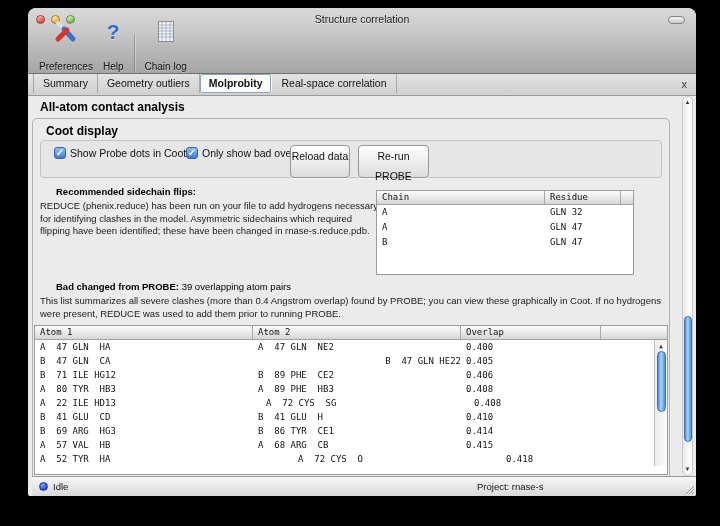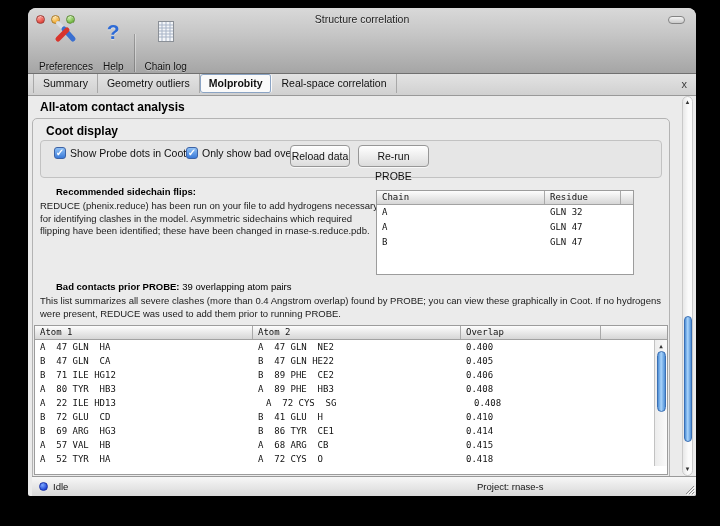--- a/index.html
+++ b/index.html
@@ -41,21 +41,21 @@
   .page-heading{position:absolute;left:12px;top:4px;font-size:12px;font-weight:bold;color:#000;}
   .group-frame{position:absolute;left:4px;top:22px;width:638px;height:370px;
                border:1px solid #b3b3b3;border-radius:5px;box-sizing:border-box;}
   .coot-title{position:absolute;left:18px;top:28px;font-size:12px;font-weight:bold;color:#000;}
   .inner-box{position:absolute;left:12px;top:44px;width:622px;height:38px;background:#e6e6e6;
              border:1px solid #c2c2c2;border-radius:4px;box-sizing:border-box;}
   .cbwrap{position:absolute;top:51px;display:flex;align-items:center;gap:4px;font-size:10.5px;color:#111;}
   .cb{width:12px;height:12px;border-radius:3px;border:1px solid #3c62a5;box-sizing:border-box;
       background:linear-gradient(#8fc0f5,#3a7ad9);color:#fff;font-size:10px;line-height:10px;
       text-align:center;font-weight:bold;}
-  .btn{position:absolute;top:49px;height:22px;background:linear-gradient(#ffffff,#ececec 55%,#dcdcdc);
+  .btn{position:absolute;top:49px;height:33px;background:linear-gradient(#ffffff,#ececec 55%,#dcdcdc);
        border:1px solid #979797;border-radius:4px;font-size:10.5px;color:#111;text-align:center;
        line-height:20px;box-sizing:border-box;box-shadow:0 1px 0 rgba(255,255,255,.7);}
   .sub-heading{position:absolute;font-size:9.5px;font-weight:bold;color:#000;padding-left:16px;}
   .para{position:absolute;font-size:9.5px;color:#1a1a1a;line-height:12.5px;}
   
   .dtable{position:absolute;background:#fff;border:1px solid #9c9c9c;box-sizing:border-box;
           font-family:"DejaVu Sans Mono",monospace;font-size:9px;color:#111;}
   .thead{display:flex;height:13px;background:linear-gradient(#fdfdfd,#d6d6d6);
          border-bottom:1px solid #a2a2a2;}
   .th{line-height:13px;padding-left:5px;border-right:1px solid #a9a9a9;box-sizing:border-box;white-space:pre;overflow:hidden;}
@@ -184,76 +184,76 @@
         <div class="td" style="width:168px;">A</div>
         <div class="td">GLN 47</div>
       </div>
       <div class="trow">
         <div class="td" style="width:168px;">B</div>
         <div class="td">GLN 47</div>
       </div>
     </div>
 
     <div class="sub-heading" style="left:12px;top:185px;">
-      <span>Bad contacts prior PROBE:</span>
+      <span>Bad changed from PROBE:</span>
       <span style="font-weight:normal;margin-top:8px;">39 overlapping atom pairs</span>
     </div>
     <div class="para" style="left:12px;top:199px;width:634px;">This list summarizes all severe clashes (more than 0.4 Angstrom overlap) found by PROBE; you can view these graphically in Coot. If no hydrogens were present, REDUCE was used to add them prior to running PROBE.</div>
 
     <div class="dtable contacts-table">
       <div class="thead">
         <div class="th" style="width:218px;">Atom 1</div>
         <div class="th" style="width:208px;">Atom 2</div>
         <div class="th" style="width:140px;">Overlap</div>
         <div class="th last"></div>
       </div>
       <div class="tbody">
         <div class="trow">
           <div class="td" style="width:218px;">A  47 GLN  HA</div>
           <div class="td" style="width:208px;">A  47 GLN  NE2</div>
           <div class="td" style="width:140px;">0.400</div>
         </div>
         <div class="trow">
           <div class="td" style="width:218px;">B  47 GLN  CA</div>
-          <div class="td" style="width:208px;">B  47 GLN HE22</div>
+          <div class="td" style="width:208px;text-align:right;">B  47 GLN HE22</div>
           <div class="td" style="width:140px;">0.405</div>
         </div>
         <div class="trow">
           <div class="td" style="width:218px;">B  71 ILE HG12</div>
           <div class="td" style="width:208px;">B  89 PHE  CE2</div>
           <div class="td" style="width:140px;">0.406</div>
         </div>
         <div class="trow">
           <div class="td" style="width:218px;">A  80 TYR  HB3</div>
           <div class="td" style="width:208px;">A  89 PHE  HB3</div>
           <div class="td" style="width:140px;">0.408</div>
         </div>
         <div class="trow">
           <div class="td" style="width:218px;">A  22 ILE HD13</div>
           <div class="td" style="width:208px;margin-left:8px;">A  72 CYS  SG</div>
           <div class="td" style="width:140px;">0.408</div>
         </div>
         <div class="trow">
-          <div class="td" style="width:218px;">B  72 GLU  CD</div>
+          <div class="td" style="width:218px;">B  41 GLU  CD</div>
           <div class="td" style="width:208px;">B  41 GLU  H</div>
           <div class="td" style="width:140px;">0.410</div>
         </div>
         <div class="trow">
           <div class="td" style="width:218px;">B  69 ARG  HG3</div>
           <div class="td" style="width:208px;">B  86 TYR  CE1</div>
           <div class="td" style="width:140px;">0.414</div>
         </div>
         <div class="trow">
           <div class="td" style="width:218px;">A  57 VAL  HB</div>
           <div class="td" style="width:208px;">A  68 ARG  CB</div>
           <div class="td" style="width:140px;">0.415</div>
         </div>
         <div class="trow">
           <div class="td" style="width:218px;">A  52 TYR  HA</div>
-          <div class="td" style="width:208px;">A  72 CYS  O</div>
+          <div class="td" style="width:208px;margin-left:40px;">A  72 CYS  O</div>
           <div class="td" style="width:140px;">0.418</div>
         </div>
         <div class="tscroll">
           <div class="sarrow top">▲</div>
           <div class="aqua tthumb"></div>
         </div>
       </div>
     </div>
   </div>
 

